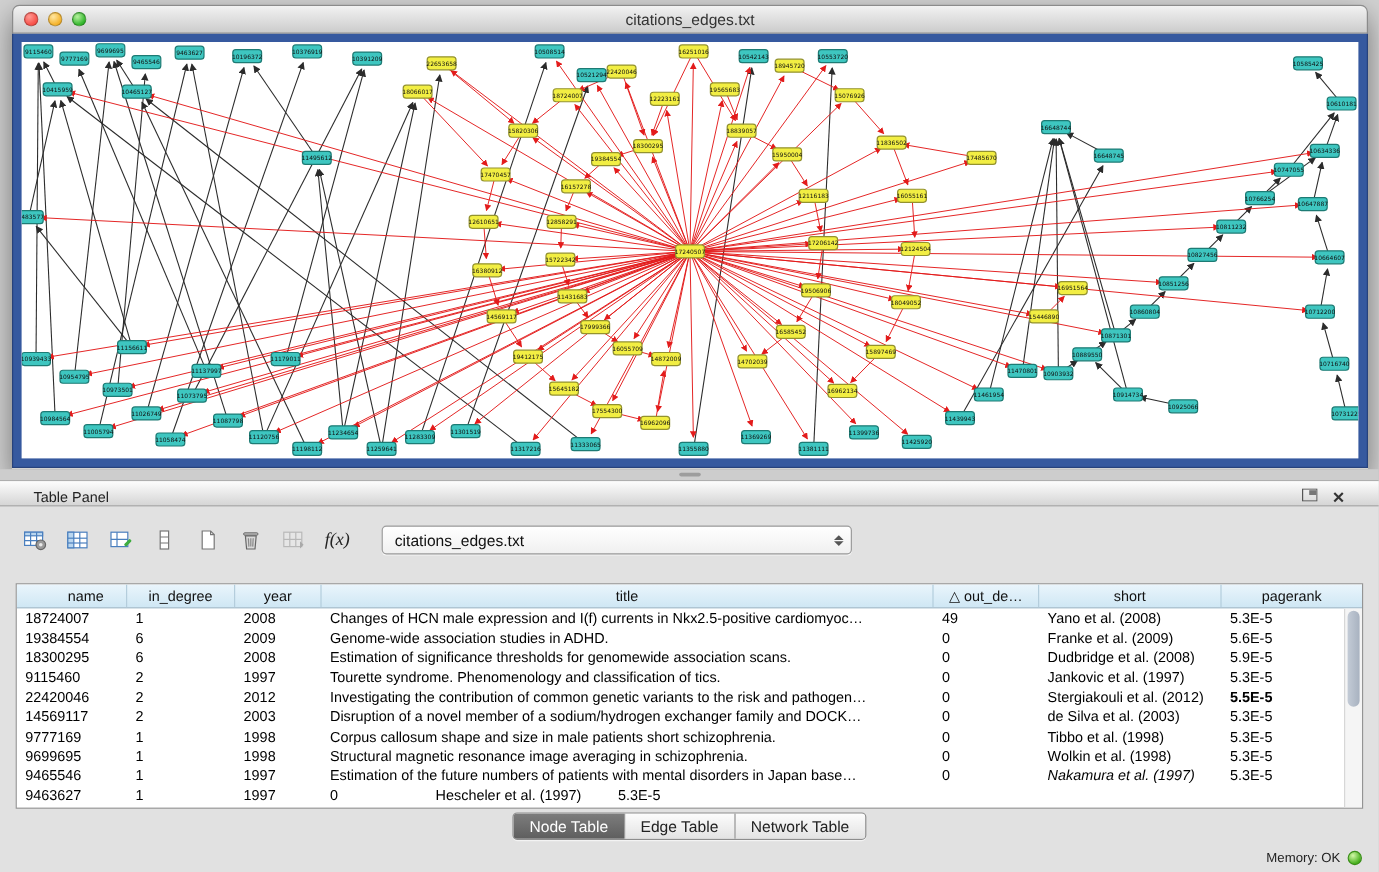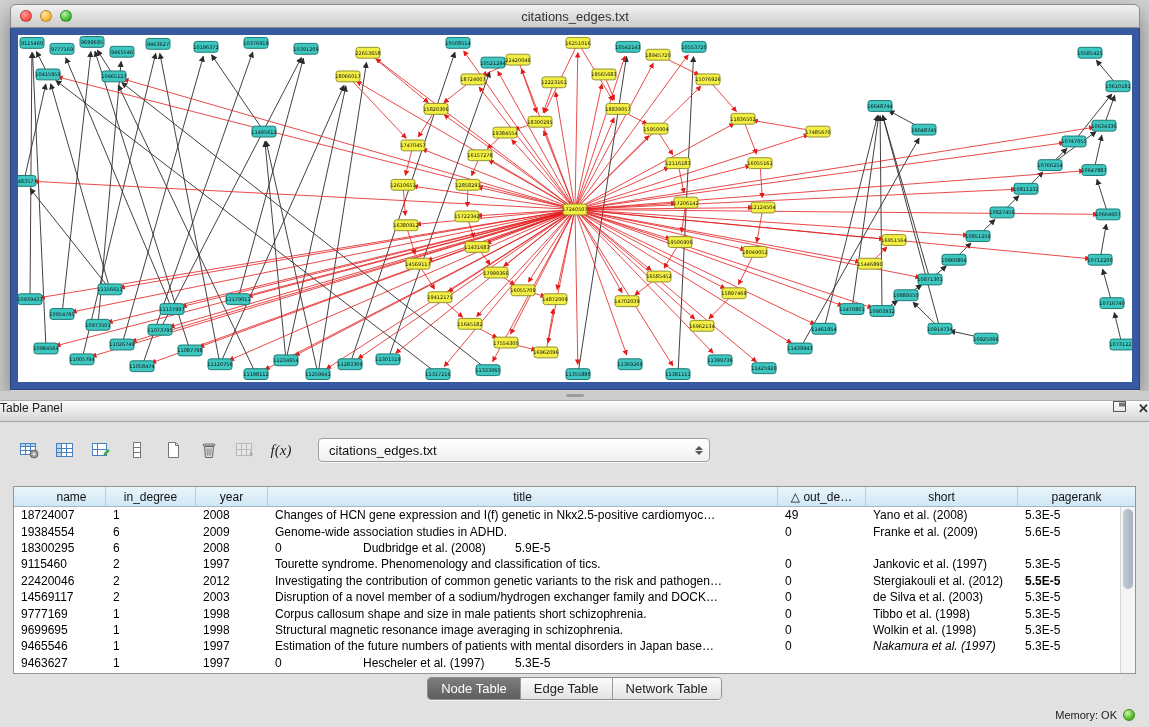--- a/index.html
+++ b/index.html
@@ -28,21 +28,21 @@
   .nt{fill:#3ec6c0;stroke:#1d7b74;stroke-width:1;}
   .ny{fill:#f2ee43;stroke:#93922f;stroke-width:1;}
   .nl{font-size:5px;font-family:"DejaVu Sans",sans-serif;fill:#101010;text-anchor:middle;}
 
   
   .divider{position:absolute;left:0;top:391px;width:1149px;height:9px;background:#cdcdcd;}
   .divider-handle{position:absolute;left:50%;top:3px;width:18px;height:3px;margin-left:-9px;border-radius:2px;background:#9d9d9d;}
 
   
   .table-panel{position:absolute;left:0;top:400px;width:1149px;height:327px;background:#e1e1e1;border-top:1px solid #aeaeae;}
-  .tp-header{height:21px;background:linear-gradient(#fdfdfd,#d5d5d5);border-bottom:1px solid #a6a6a6;display:flex;align-items:flex-start;padding:0 0;font-size:12px;color:#222;}
+  .tp-header{height:21px;background:linear-gradient(#fdfdfd,#d5d5d5);border-bottom:1px solid #a6a6a6;display:flex;align-items:flex-end;padding:0 28px;font-size:12px;color:#222;}
   .tp-actions{margin-left:auto;display:flex;gap:12px;align-items:center;}
   .tp-actions .x{font-size:13px;font-weight:bold;color:#333;line-height:1;cursor:default;}
 
   .toolbar{position:absolute;left:16px;top:36px;display:flex;align-items:center;gap:10px;}
   .tool{width:26px;height:26px;display:flex;align-items:center;justify-content:center;border-radius:3px;}
   .fx{font-style:italic;font-family:"Liberation Serif",serif;font-size:15px;color:#222;}
   .combo{width:392px;height:24px;margin-left:14px;background:linear-gradient(#ffffff,#f0f0f0);border:1px solid #9e9e9e;border-radius:4px;display:flex;align-items:center;padding:0 6px 0 10px;font-size:13px;color:#111;box-shadow:0 1px 0 rgba(255,255,255,.7);}
   .combo-arrows{margin-left:auto;display:flex;flex-direction:column;gap:1px;align-items:center;}
   .combo-arrows i{width:0;height:0;border-left:4px solid transparent;border-right:4px solid transparent;display:block;}
   .combo-arrows .up{border-bottom:4px solid #555;}
@@ -816,38 +816,39 @@
         <div class="th" style="width: 510px;">title</div>
         <div class="th" style="width: 88px;">△ out_de…</div>
         <div class="th" style="width: 152px;">short</div>
         <div class="th" style="width: 96px;">pagerank</div>
       </div>
     <div class="tbody">
       <div class="tr">
           <div class="td" style="width: 92px;">18724007</div>
           <div class="td" style="width: 90px;">1</div>
           <div class="td" style="width: 72px;">2008</div>
-          <div class="td" style="width: 510px;">Changes of HCN gene expression and I(f) genetic in Nkx2.5-positive cardiomyoc…</div>
+          <div class="td" style="width: 510px;">Changes of HCN male expression and I(f) currents in Nkx2.5-positive cardiomyoc…</div>
           <div class="td" style="width: 88px;">49</div>
           <div class="td" style="width: 152px;">Yano et al. (2008)</div>
           <div class="td" style="width: 96px;">5.3E-5</div>
         </div>
         <div class="tr">
           <div class="td" style="width: 92px;">19384554</div>
           <div class="td" style="width: 90px;">6</div>
           <div class="td" style="width: 72px;">2009</div>
           <div class="td" style="width: 510px;">Genome-wide association studies in ADHD.</div>
           <div class="td" style="width: 88px;">0</div>
           <div class="td" style="width: 152px;">Franke et al. (2009)</div>
           <div class="td" style="width: 96px;">5.6E-5</div>
         </div>
         <div class="tr">
           <div class="td" style="width: 92px;">18300295</div>
           <div class="td" style="width: 90px;">6</div>
           <div class="td" style="width: 72px;">2008</div>
+          <div class="td" style="width: 510px;">Estimation of significance thresholds for genomewide association scans.</div>
           <div class="td" style="width: 88px;">0</div>
           <div class="td" style="width: 152px;">Dudbridge et al. (2008)</div>
           <div class="td" style="width: 96px;">5.9E-5</div>
         </div>
         <div class="tr">
           <div class="td" style="width: 92px;">9115460</div>
           <div class="td" style="width: 90px;">2</div>
           <div class="td" style="width: 72px;">1997</div>
           <div class="td" style="width: 510px;">Tourette syndrome. Phenomenology and classification of tics.</div>
           <div class="td" style="width: 88px;">0</div>

